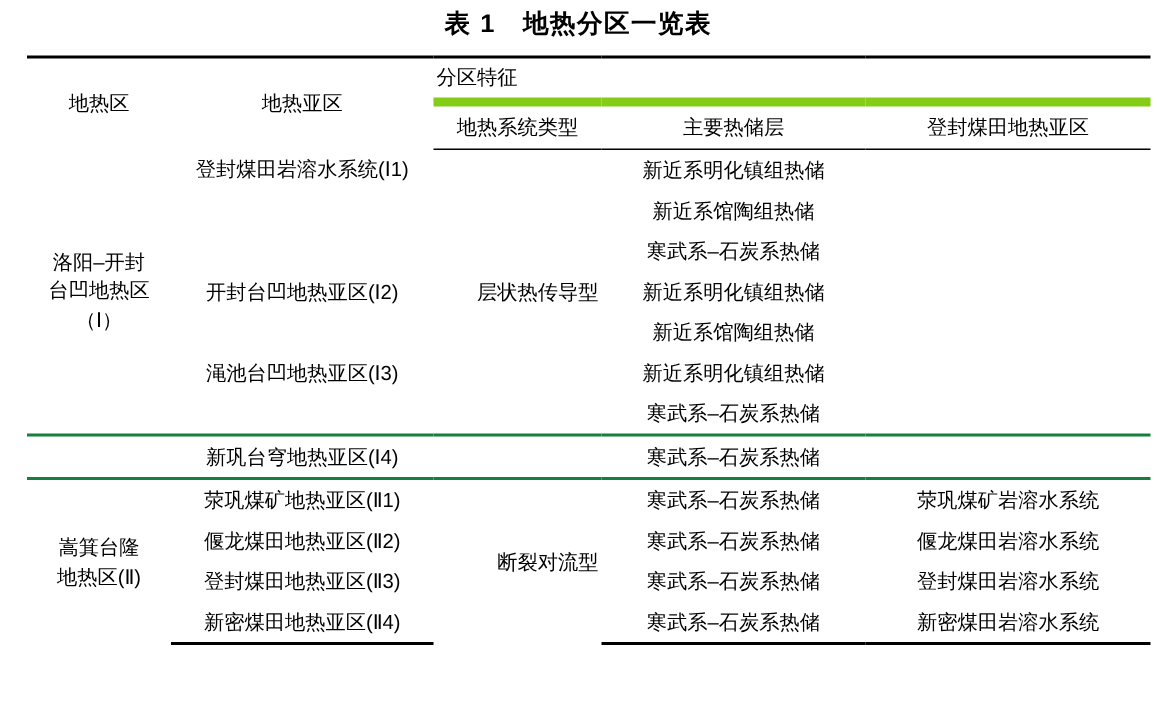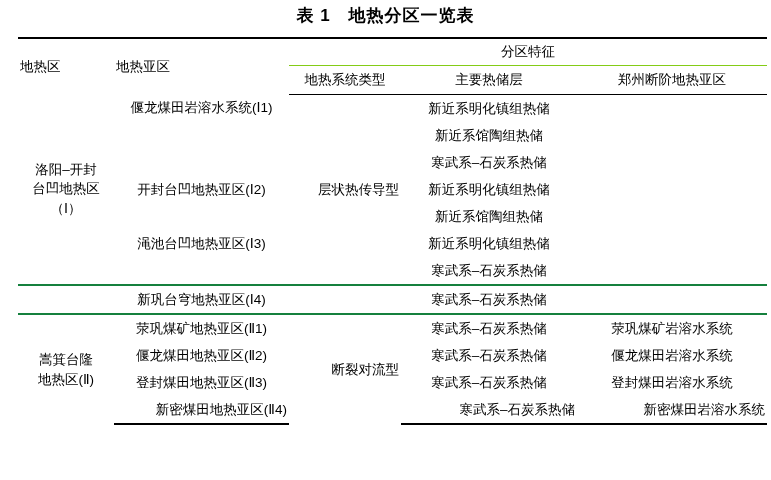--- a/index.html
+++ b/index.html
@@ -35,33 +35,33 @@
     font-size: 13.5px;
     font-family: "Liberation Sans", "DejaVu Sans", sans-serif;
     table-layout: fixed;
   }
   table.geo td, table.geo th {
     padding: 1px 2px;
     vertical-align: middle;
     font-weight: normal;
   }
   .rule-top td { border-top: 2px solid #000; }
-  .rule-bottom td { border-bottom: 2px solid #000; text-align: right; }
+  .rule-bottom td { border-bottom: 2px solid #000; }
   .rule-thin td { border-bottom: 1px solid #000; }
   .hdr-group {
-    text-align: center;
-    border-bottom: 1px solid #84cc16;
+    text-align: left;
+    border-bottom: 6px solid #84cc16;
     height: 24px;
   }
   .hdr-cell {
     text-align: center;
     height: 26px;
   }
   .hdr-tall {
-    text-align: left;
+    text-align: center;
     vertical-align: middle;
   }
   .c-zone   { width: 96px;  text-align: center; }
   .c-sub    { width: 175px; text-align: center; }
   .c-type   { width: 112px; text-align: right; }
   .c-layer  { width: 176px; text-align: center; margin-top: 16px; }
   .c-water  { width: 190px; text-align: center; margin-top: 44px; }
   td.row-cell { height: 25px; }
   .blk {
     border-top: 2px solid #15803d;
@@ -90,30 +90,30 @@
 
     <tbody>
         <tr class="rule-top">
       <td class="hdr-tall" rowspan="2">地热区</td>
       <td class="hdr-tall" rowspan="2">地热亚区</td>
       <td class="hdr-group" colspan="3">分区特征</td>
     </tr>
     <tr class="rule-thin">
       <td class="hdr-cell">地热系统类型</td>
       <td class="hdr-cell">主要热储层</td>
-      <td class="hdr-cell">郑州断阶地热亚区</td>
+      <td class="hdr-cell">登封煤田地热亚区</td>
     </tr>
 
     <tr>
       <td class="c-zone row-cell zone-stack" rowspan="7">
         <div>洛阳–开封</div>
         <div>台凹地热区</div>
         <div>（Ⅰ）</div>
       </td>
-      <td class="c-sub row-cell">偃龙煤田岩溶水系统(Ⅰ1)</td>
+      <td class="c-sub row-cell">登封煤田岩溶水系统(Ⅰ1)</td>
       <td class="c-type row-cell" rowspan="7">层状热传导型</td>
       <td class="c-layer row-cell">新近系明化镇组热储</td>
       <td class="c-water row-cell"></td>
     </tr>
     <tr>
       <td class="c-sub row-cell"></td>
       <td class="c-layer row-cell">新近系馆陶组热储</td>
       <td class="c-water row-cell"></td>
     </tr>
     <tr>

